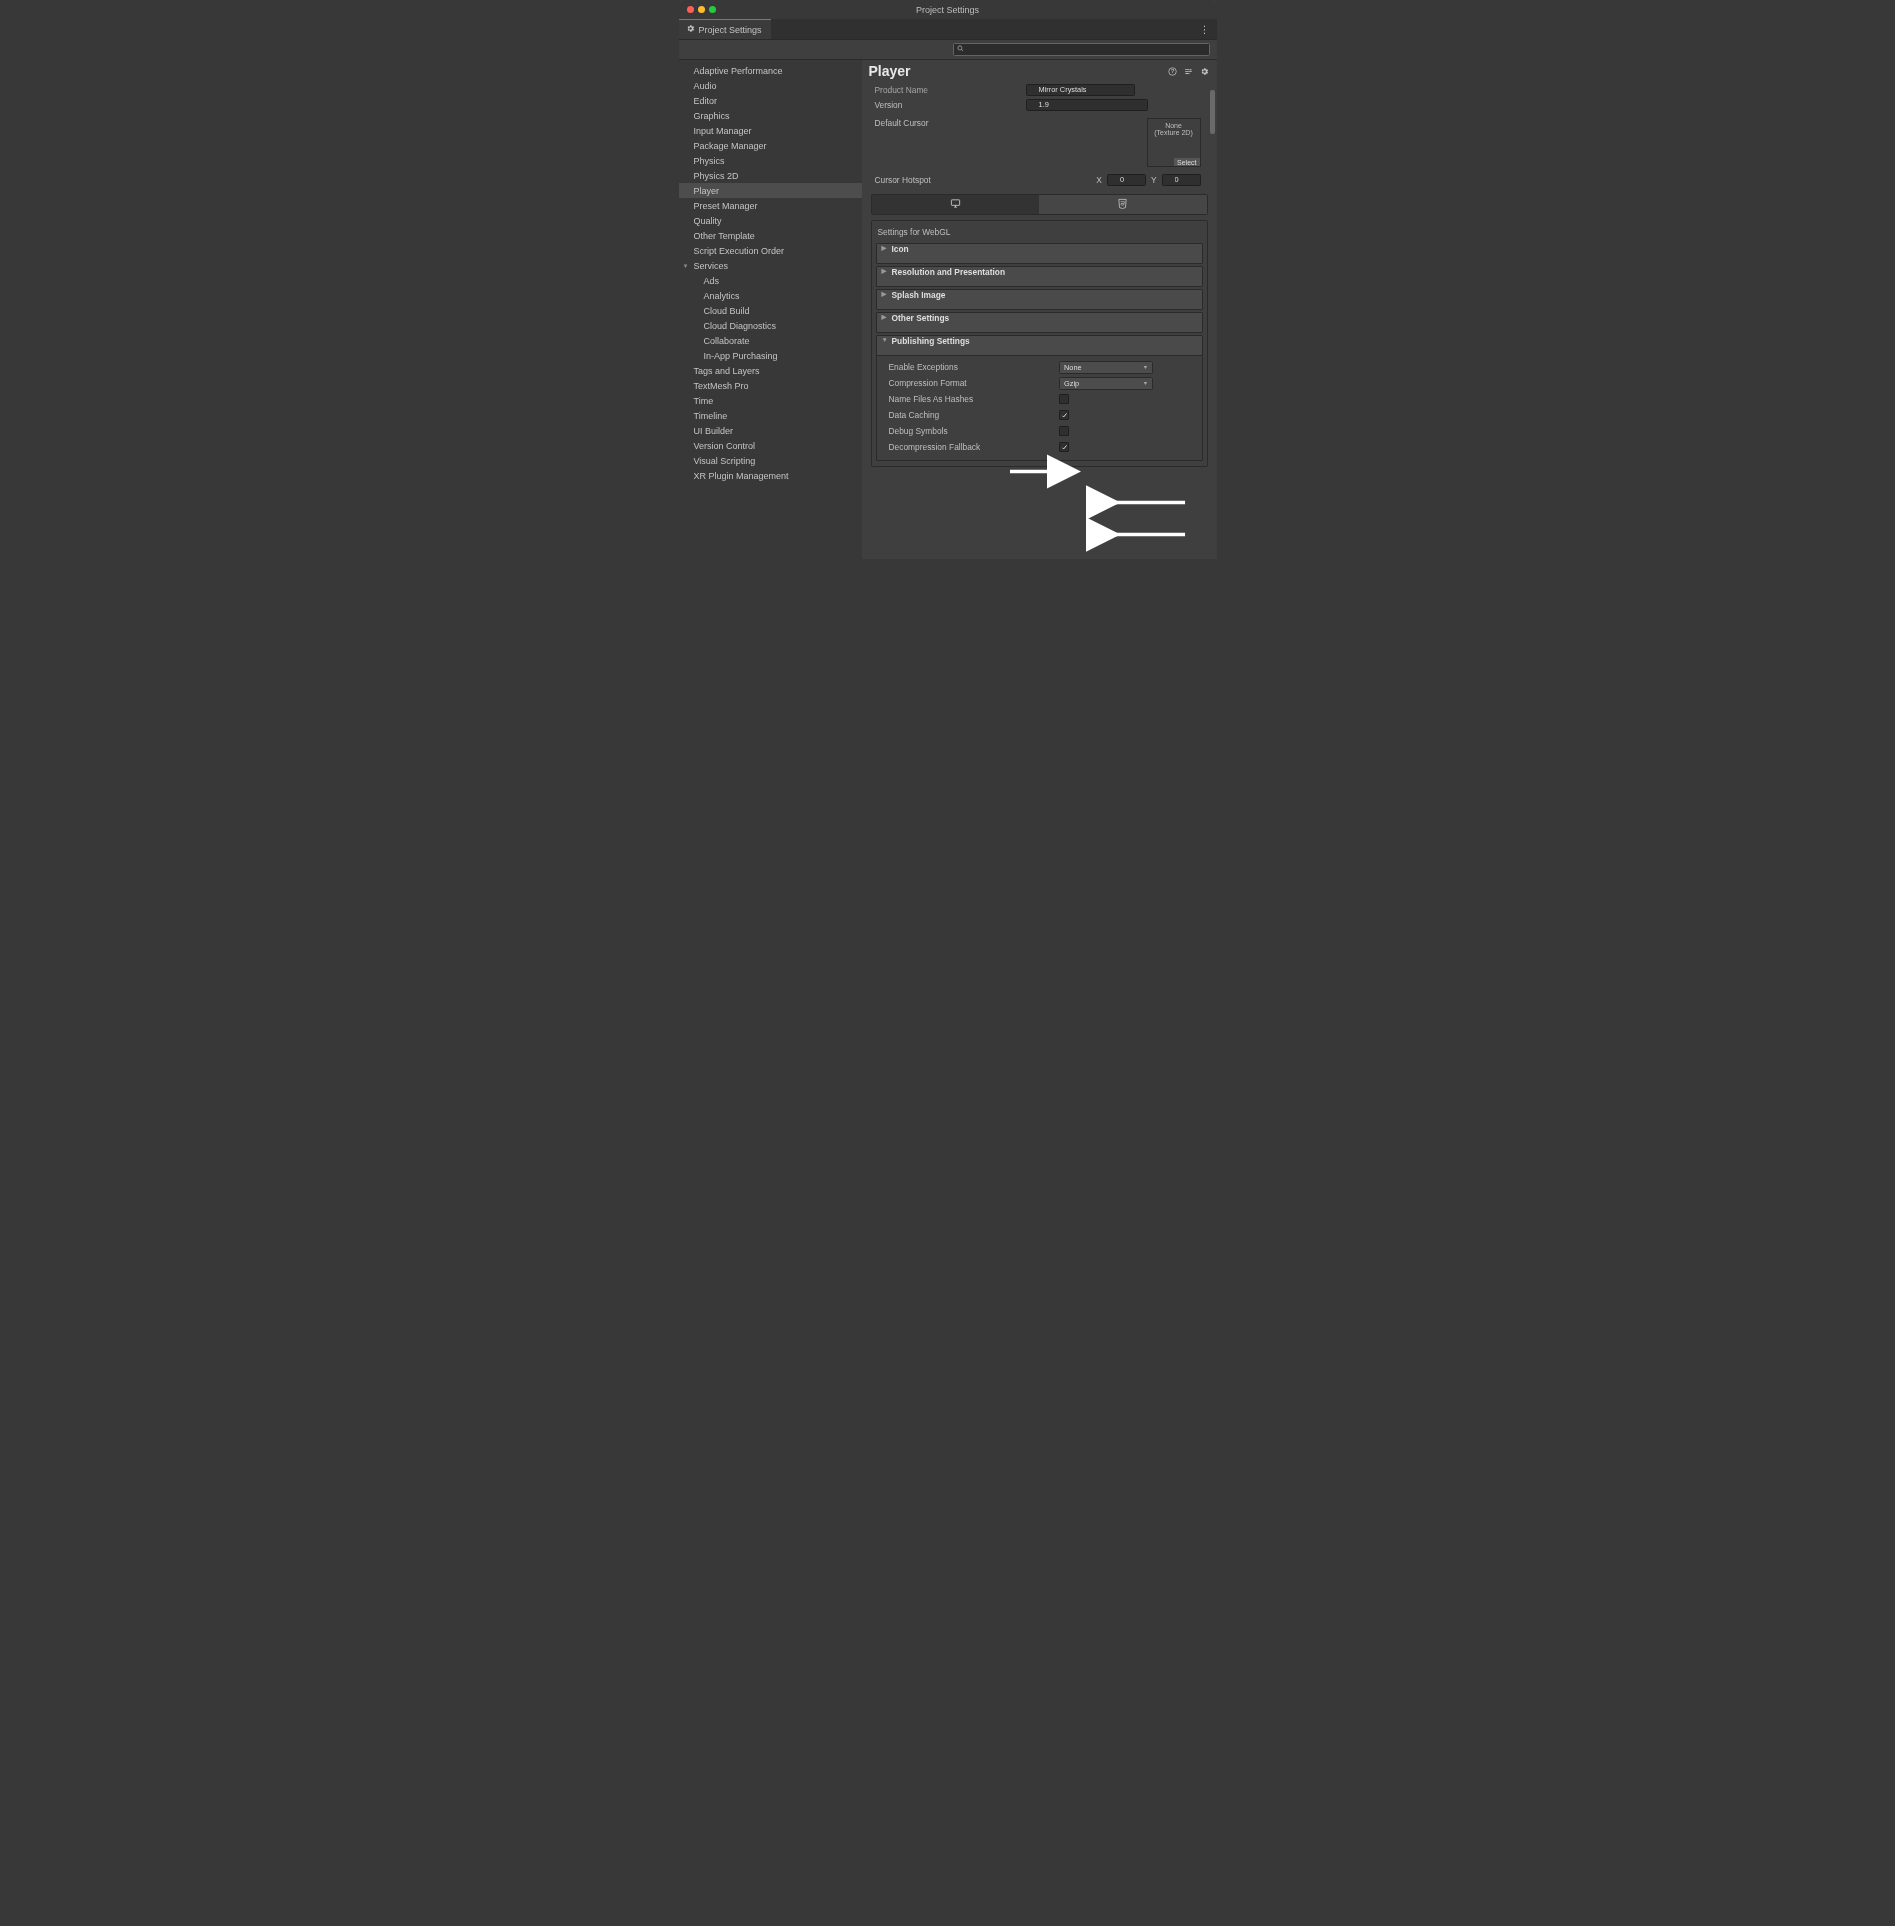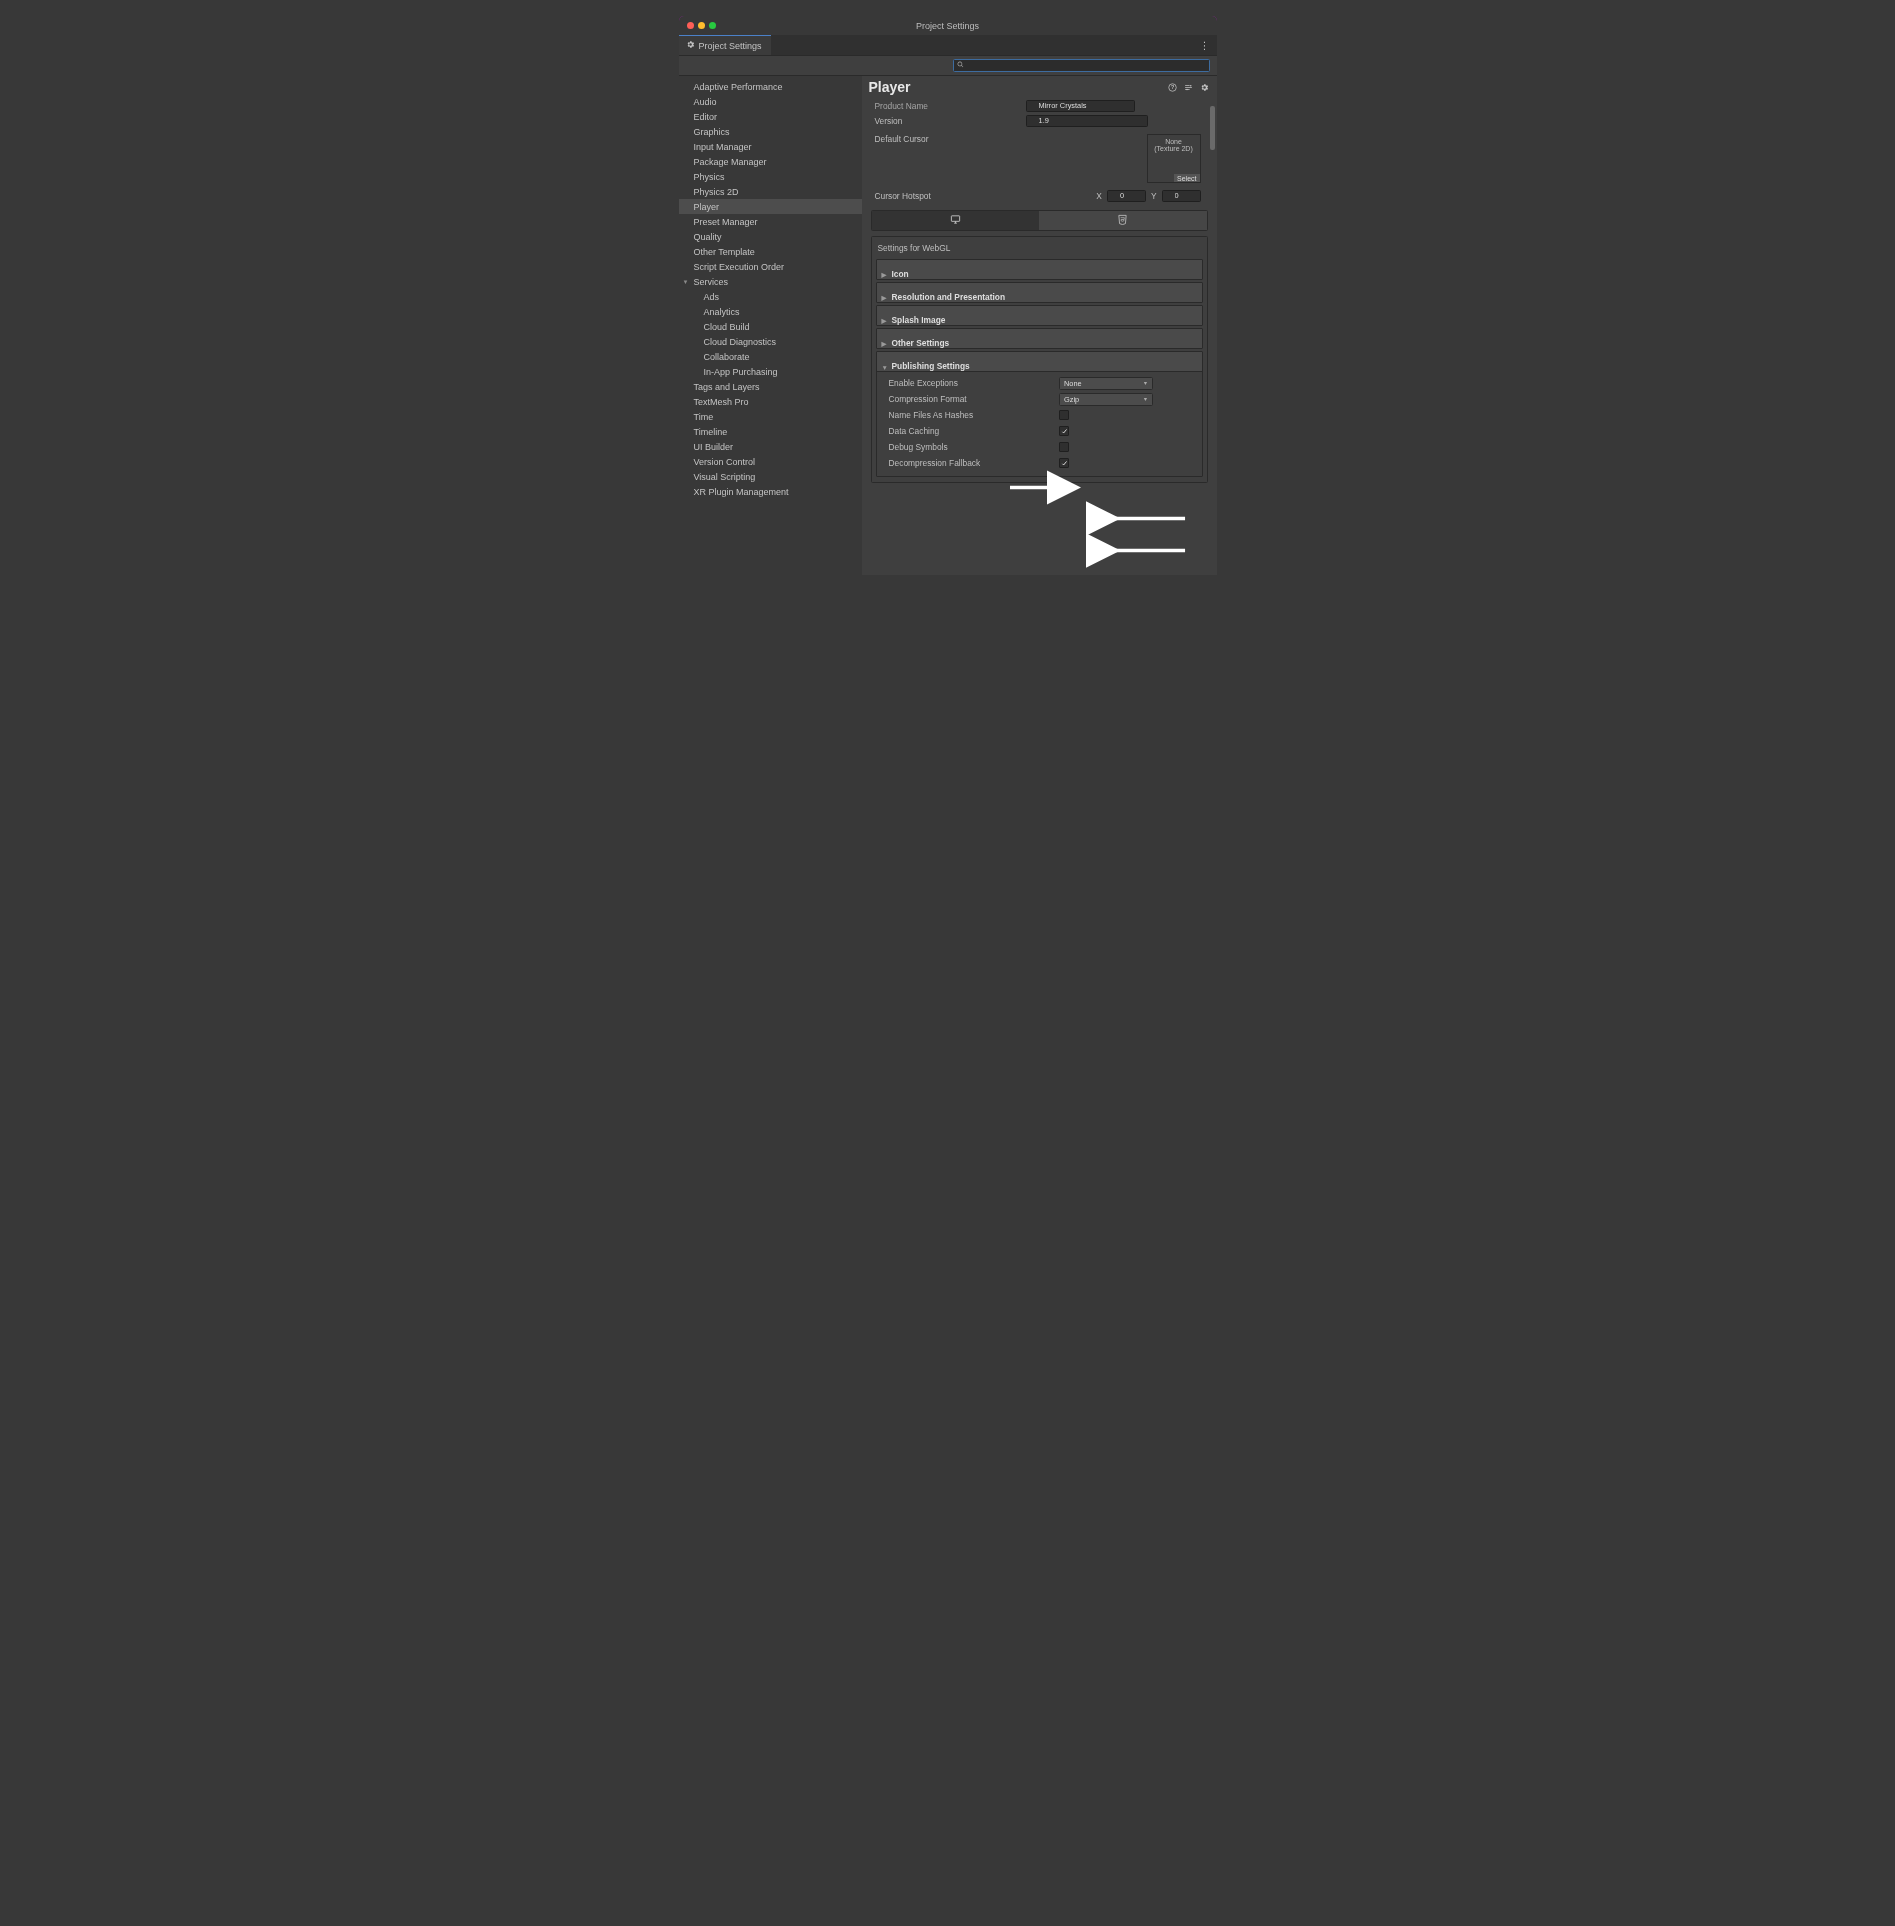--- a/index.html
+++ b/index.html
@@ -1,17 +1,17 @@
 <!DOCTYPE html>
 <html style="font-size:8px"><head>
 <meta charset="utf-8">
 <style>
 * { box-sizing: border-box; margin: 0; padding: 0; font-family: -apple-system, "Helvetica Neue", Arial, sans-serif; }
 body { background: #383838; }
-.window { width: 538px; margin: 16px auto; background: #a21caf; border-radius: 5px 5px 0 0; overflow: hidden; color: #c4c4c4; }
+.window { width: 538px; margin: 0 auto; background: #a21caf; border-radius: 5px 5px 0 0; overflow: hidden; color: #c4c4c4; }
 
 
 .titlebar { height: 19px; background: #383838; display: flex; align-items: center; position: relative; }
 .traffic { display: flex; gap: 4px; padding-left: 8px; }
 .tl { width: 7px; height: 7px; border-radius: 50%; }
 .close { background: #ff5f57; }
 .min { background: #ffbd2e; }
 .max { background: #28c940; }
 .wtitle { position: absolute; left: 0; right: 0; text-align: center; color: #bdbdbd; font-size: 9px; }
 
@@ -67,21 +67,21 @@
 .plattabs { display: flex; margin-top: 7px; border: 0.5px solid #2a2a2a; border-radius: 1.5px; overflow: hidden; }
 .plattab { flex: 1; height: 19px; display: flex; align-items: center; justify-content: center; background: #464646; }
 .plattab.active { background: #333; }
 .plattab svg { width: 11px; height: 11px; fill: #c4c4c4; }
 
 
 .panel { border: 0.5px solid #2a2a2a; border-radius: 1.5px; margin-top: 5px; padding: 4px 4px 5px 4px; background: #3f3f3f; }
 .panelhead { padding: 2px 2px 4px 2px; font-size: 8.4px; color: #bfbfbf; }
 
 .foldout { background: #4a4a4a; border: 0.5px solid #2a2a2a; border-radius: 1px; margin-top: 2px; }
-.foldhead { display: flex; align-items: flex-end; gap: 4px; height: 19px; padding: 0 5px; font-size: 8.4px; font-weight: 600; color: #dedede; }
+.foldhead { display: flex; align-items: flex-start; gap: 4px; height: 19px; padding: 0 5px; font-size: 8.4px; font-weight: 600; color: #dedede; }
 .foldhead .arrow { color: #9a9a9a; font-size: 6.4px; width: 6px; display: inline-block; }
 .foldbody { padding: 3px 3px 5px 5px; background: #3f3f3f; border-top: 0.5px solid #2a2a2a; }
 
 .pubrow { display: flex; align-items: center; min-height: 16px; font-size: 8.4px; color: #bfbfbf; }
 .pubrow .pl { width: 56%; padding-left: 7px; }
 .pubrow .pr { flex: 1; display: flex; align-items: center; }
 
 .dropdown { width: 94px; height: 13px; background: #4c4c4c; border: 0.5px solid #2a2a2a; border-radius: 1.5px; display: flex; align-items: center; justify-content: space-between; padding: 0 4px; color: #ddd; font-size: 7.4px; }
 .dropdown .dda { color: #aaa; font-size: 5.4px; }
 

